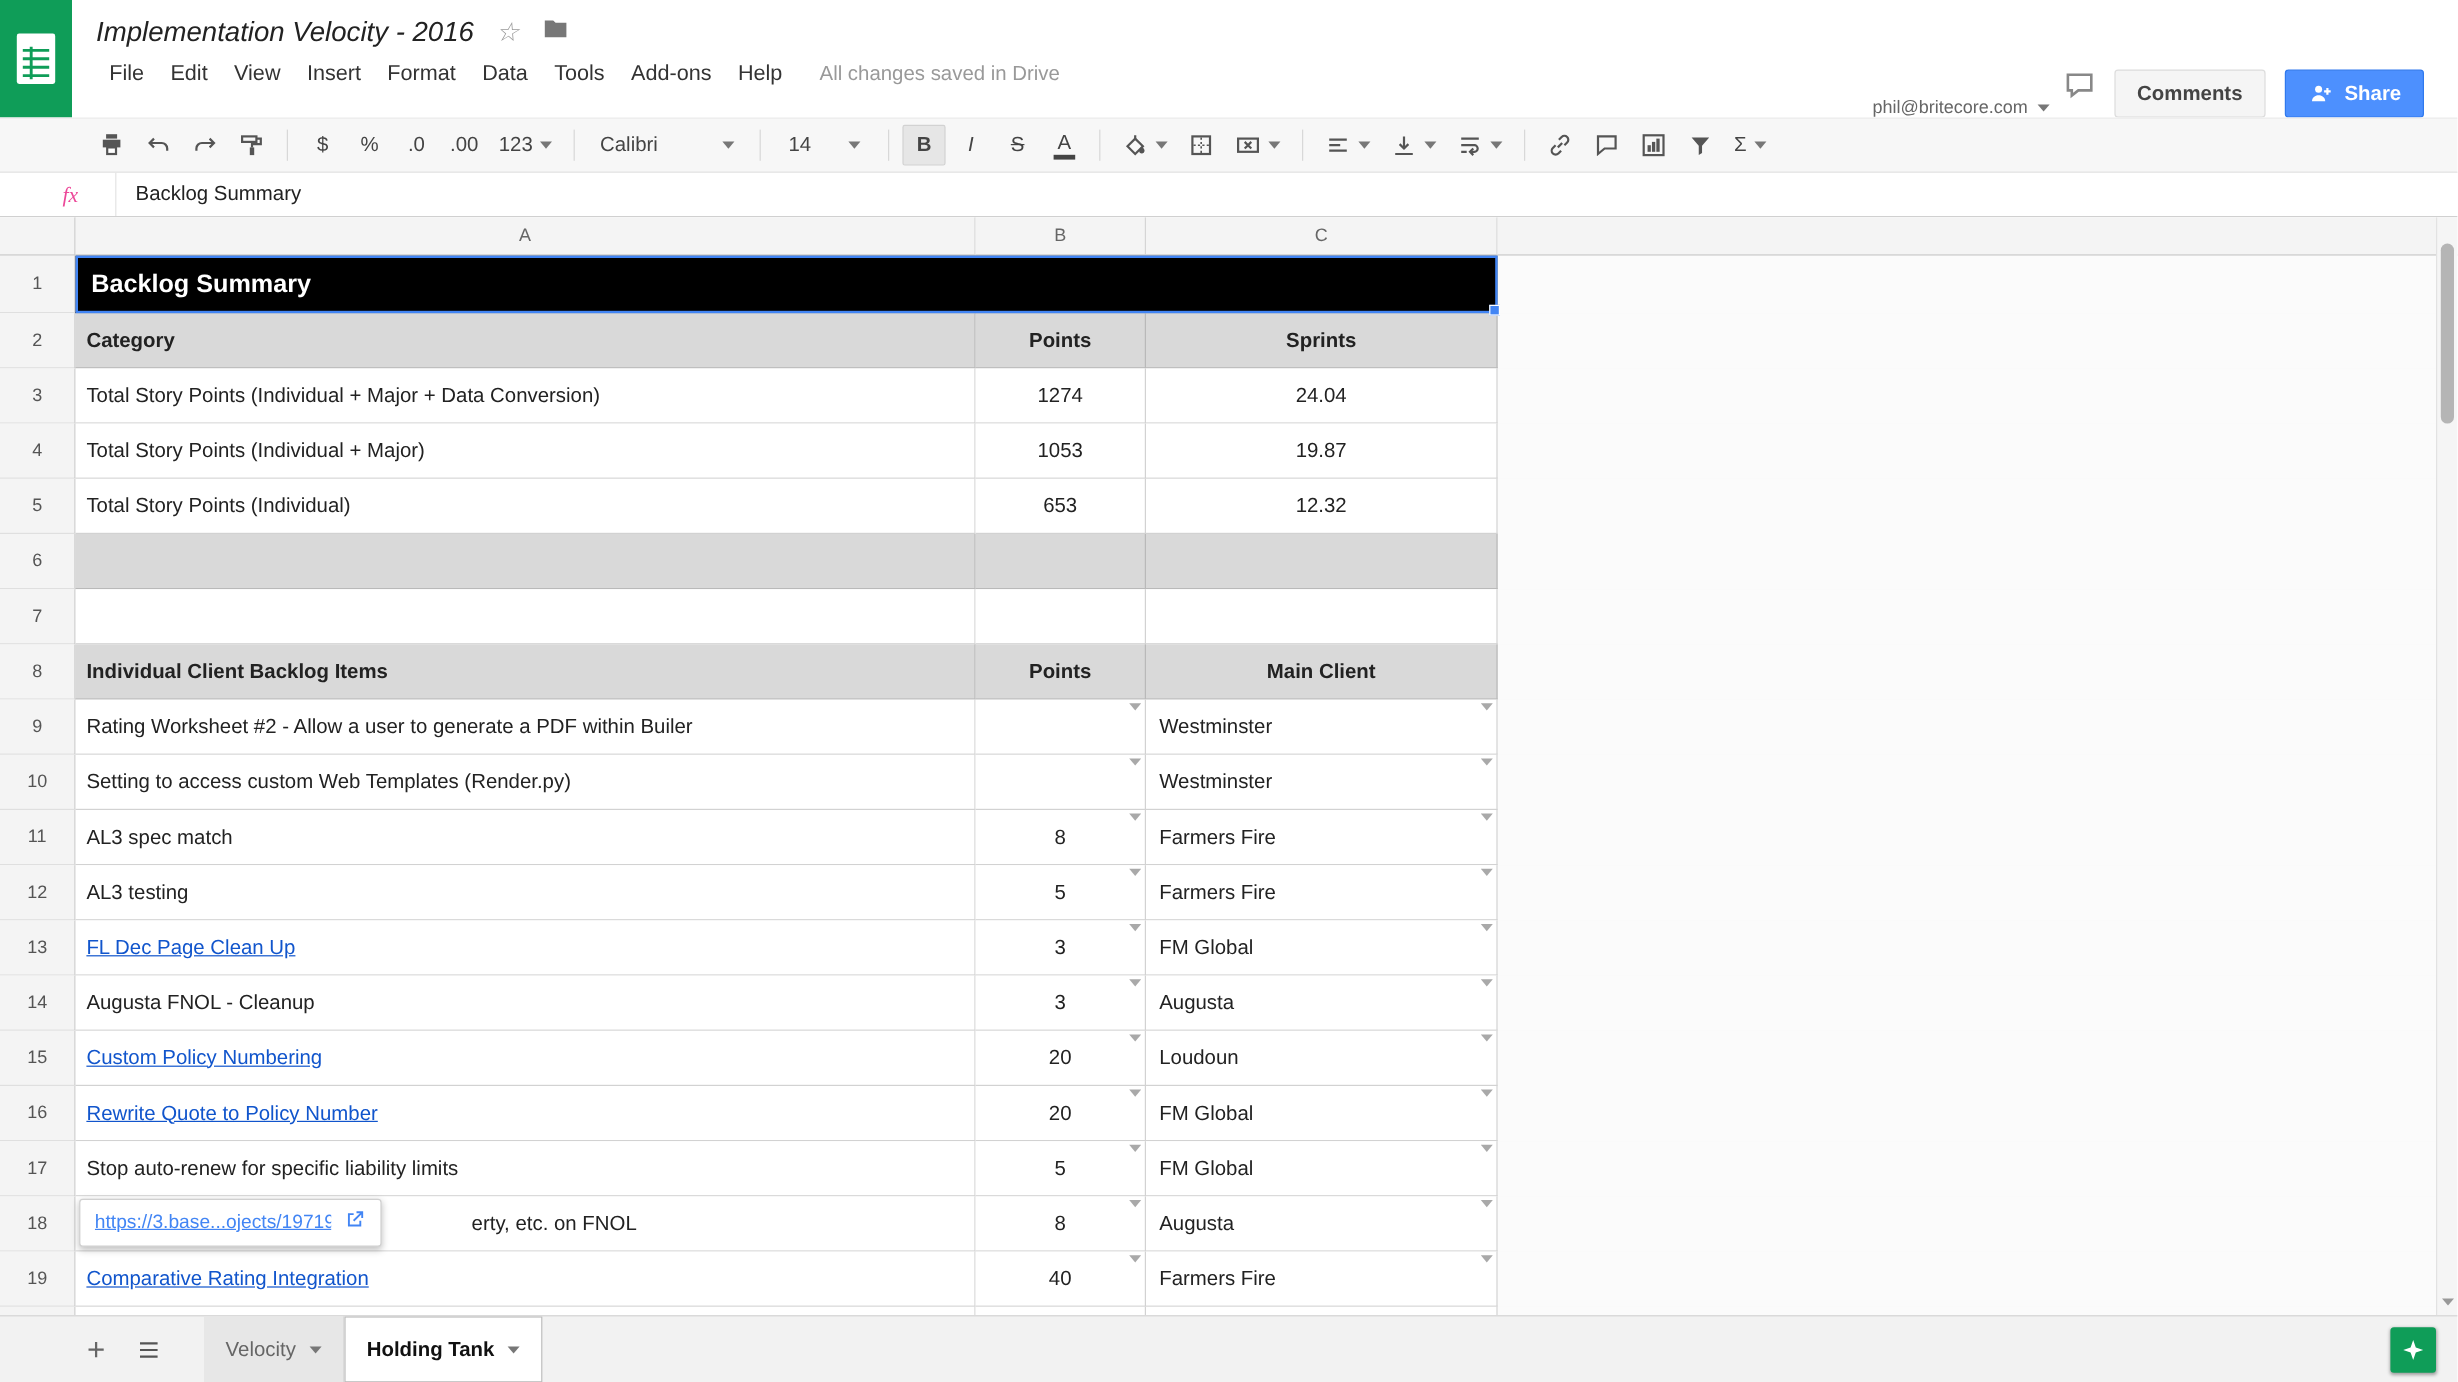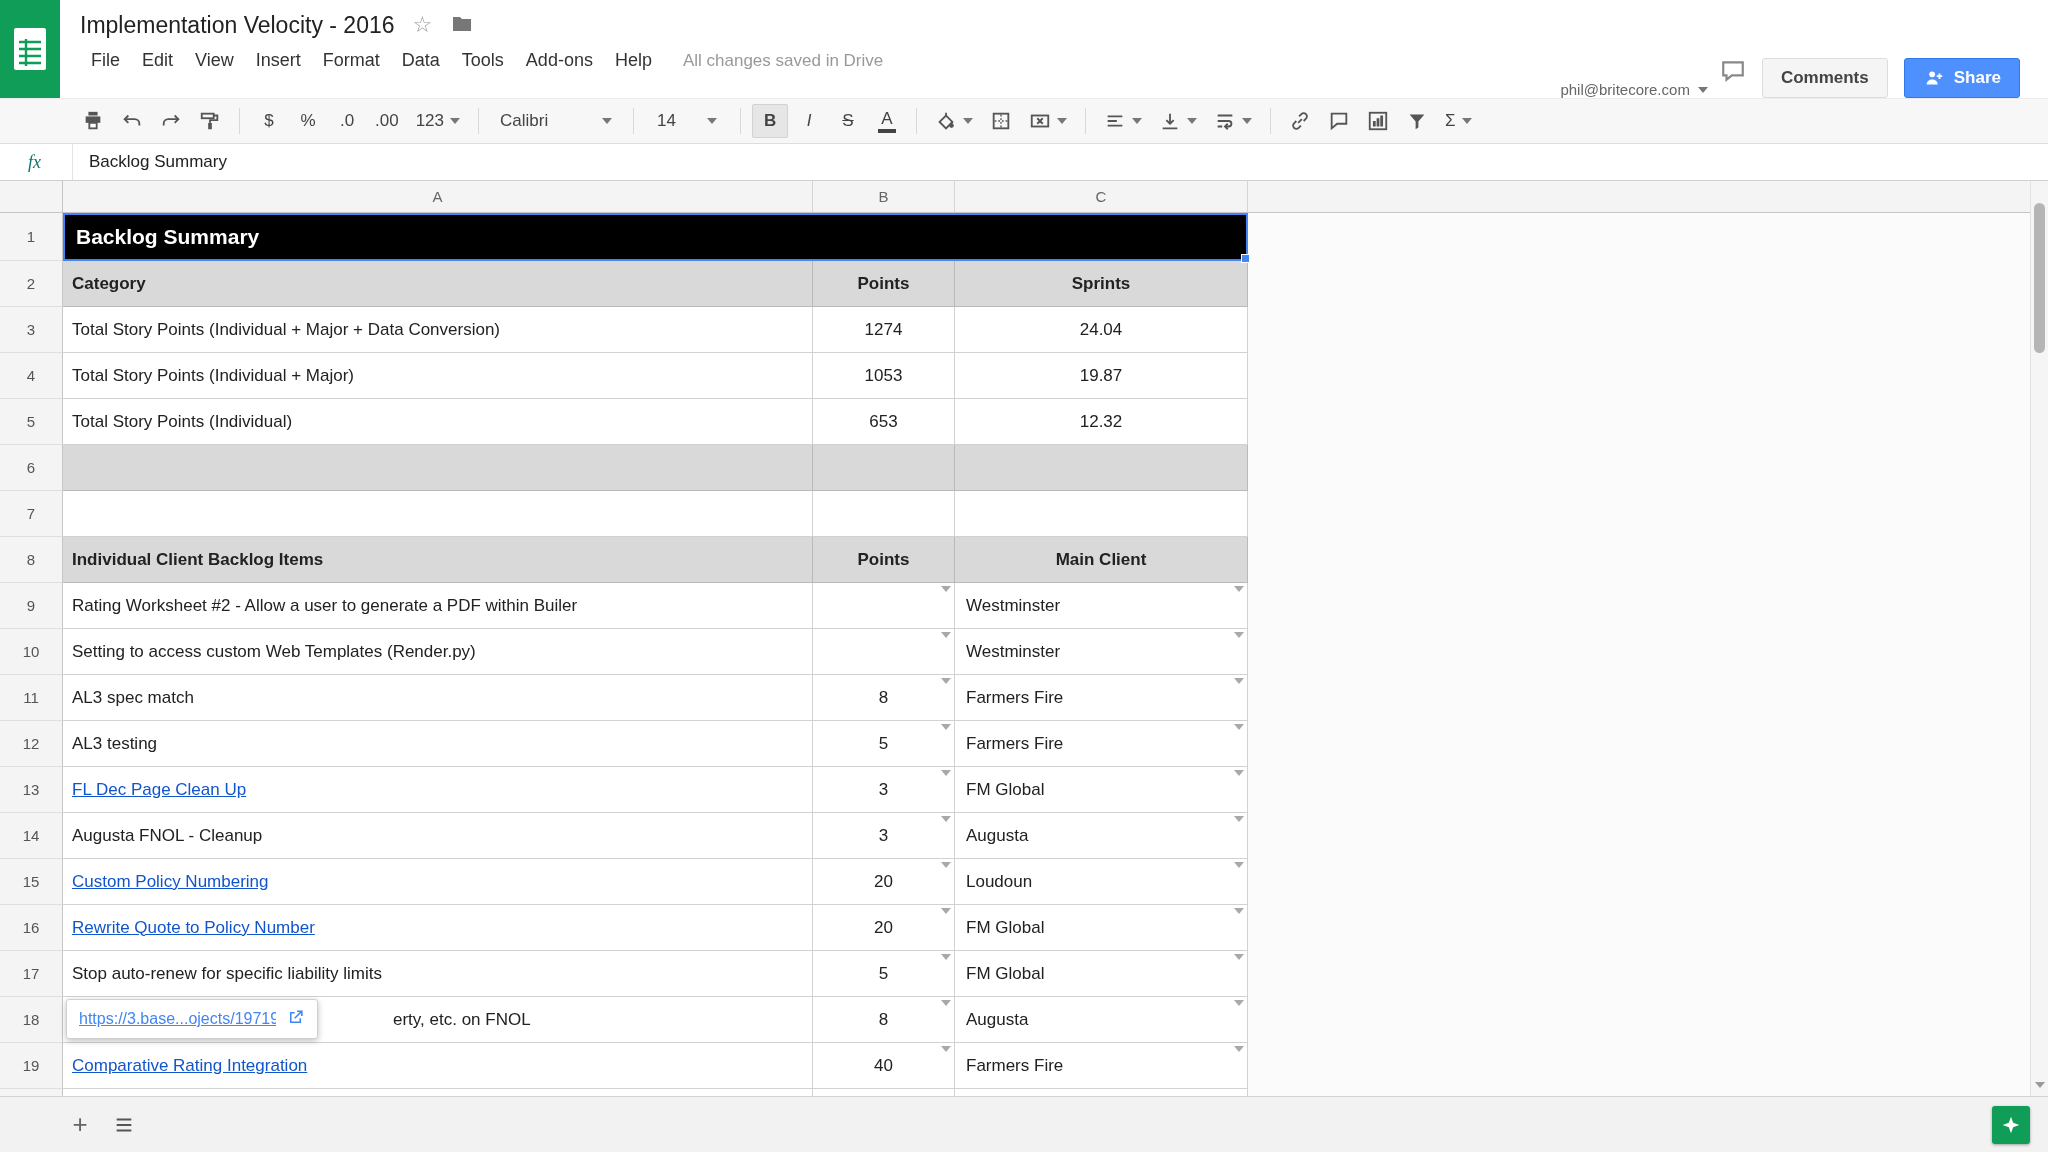--- a/index.html
+++ b/index.html
@@ -5,21 +5,21 @@
   * { box-sizing: border-box; margin: 0; padding: 0; }
   html, body { width: 2048px; height: 1152px; overflow: hidden; background: #fff;
     font-family: "Liberation Sans", sans-serif; }
   .app { width: 2048px; height: 1152px; display: flex; flex-direction: column; position: relative; }
 
   
   .titlebar { height: 98px; display: flex; background: #fff; flex: none; }
   .logo { width: 60px; height: 98px; background: var(--sheets-green, #0f9d58);
     display: flex; align-items: center; justify-content: center; cursor: pointer; }
   .titlebox { padding: 12px 0 0 20px; }
-  .title-row { display: flex; gap: 18px; }
+  .title-row { display: flex; align-items: center; gap: 18px; font-style: italic; }
   .doc-title { font-size: 23px; color: #222; }
   .star-ic { font-size: 22px; color: #999; cursor: pointer; }
   .menu-row { display: flex; align-items: center; margin-top: 5px; }
   .menus { display: flex; }
   .menu-item { padding: 5px 11px; font-size: 18px; color: #333; cursor: pointer; border-radius: 2px; }
   .saved { margin-left: 20px; font-size: 17px; color: #999; }
   .account { margin-left: auto; padding: 14px 28px 0 0; display: flex; flex-direction: row;
     align-items: flex-end; gap: 12px; }
   .email-row { display: flex; align-items: center; gap: 8px; font-size: 15px; color: #666; }
   .actions-row { display: flex; align-items: flex-start; gap: 16px; }
@@ -44,21 +44,21 @@
   .b-strike { text-decoration: line-through; }
   .col-stack { display: flex; flex-direction: column; align-items: center; line-height: 1; }
   .color-bar { width: 18px; height: 4px; background: #444; margin-top: 2px; }
   .font-select { width: 132px; justify-content: space-between; padding: 0 10px; }
   .size-select { width: 84px; justify-content: space-between; padding: 0 12px; }
 
   
   .formula-bar { height: 37px; background: #fff; border-bottom: 1px solid #d0d0d0;
     display: flex; align-items: center; flex: none; }
   .fx { width: 72px; padding-left: 28px; font-style: italic;
-    font-family: "Liberation Serif", serif; color: #0f766e; font-size: 18px; flex: none; }
+    font-family: "Liberation Serif", serif; color: #ec4899; font-size: 18px; flex: none; margin-left: 24px; }
   .formula-value { border-left: 1px solid #e4e4e4; height: 100%; display: flex; align-items: center;
     padding-left: 16px; font-size: 17px; color: #222; flex: 1; }
 
   
   .grid-area { position: relative; height: 915px; background: #fbfbfb; overflow: hidden; flex: none; }
   .col-headers { display: flex; height: 32px; font-size: 15px; color: #666; }
   .corner { width: 63px; background: #f4f4f4; border-right: 1px solid #c6c6c6;
     border-bottom: 1px solid #c6c6c6; flex: none; }
   .colh { background: #f4f4f4; border-right: 1px solid #d5d5d5; border-bottom: 1px solid #c6c6c6;
     display: flex; align-items: center; justify-content: center; cursor: pointer; flex: none; }
@@ -505,20 +505,30 @@
     </div>
   </div>
 
   <div class="sheetbar">
     <span class="sb-btn">+</span>
     <span class="sb-btn">
       <svg width="22" height="22" viewBox="0 0 24 24">
           <path d="M4 6h16M4 12h16M4 18h16" stroke="#555" stroke-width="2"></path>
         </svg>
     </span>
+    <div class="tabs">
+        <div class="sheet-tab">
+          <span>Velocity</span>
+          <span class="caret"></span>
+        </div>
+        <div class="sheet-tab active">
+          <span>Holding Tank</span>
+          <span class="caret"></span>
+        </div>
+      </div>
     <div class="explore-btn">
       <svg width="20" height="20" viewBox="0 0 24 24">
           <path d="M12 2l2.6 7.4L22 12l-7.4 2.6L12 22l-2.6-7.4L2 12l7.4-2.6z" fill="#fff"></path>
         </svg>
     </div>
   </div>
 
 </div>
 
 </body></html>

